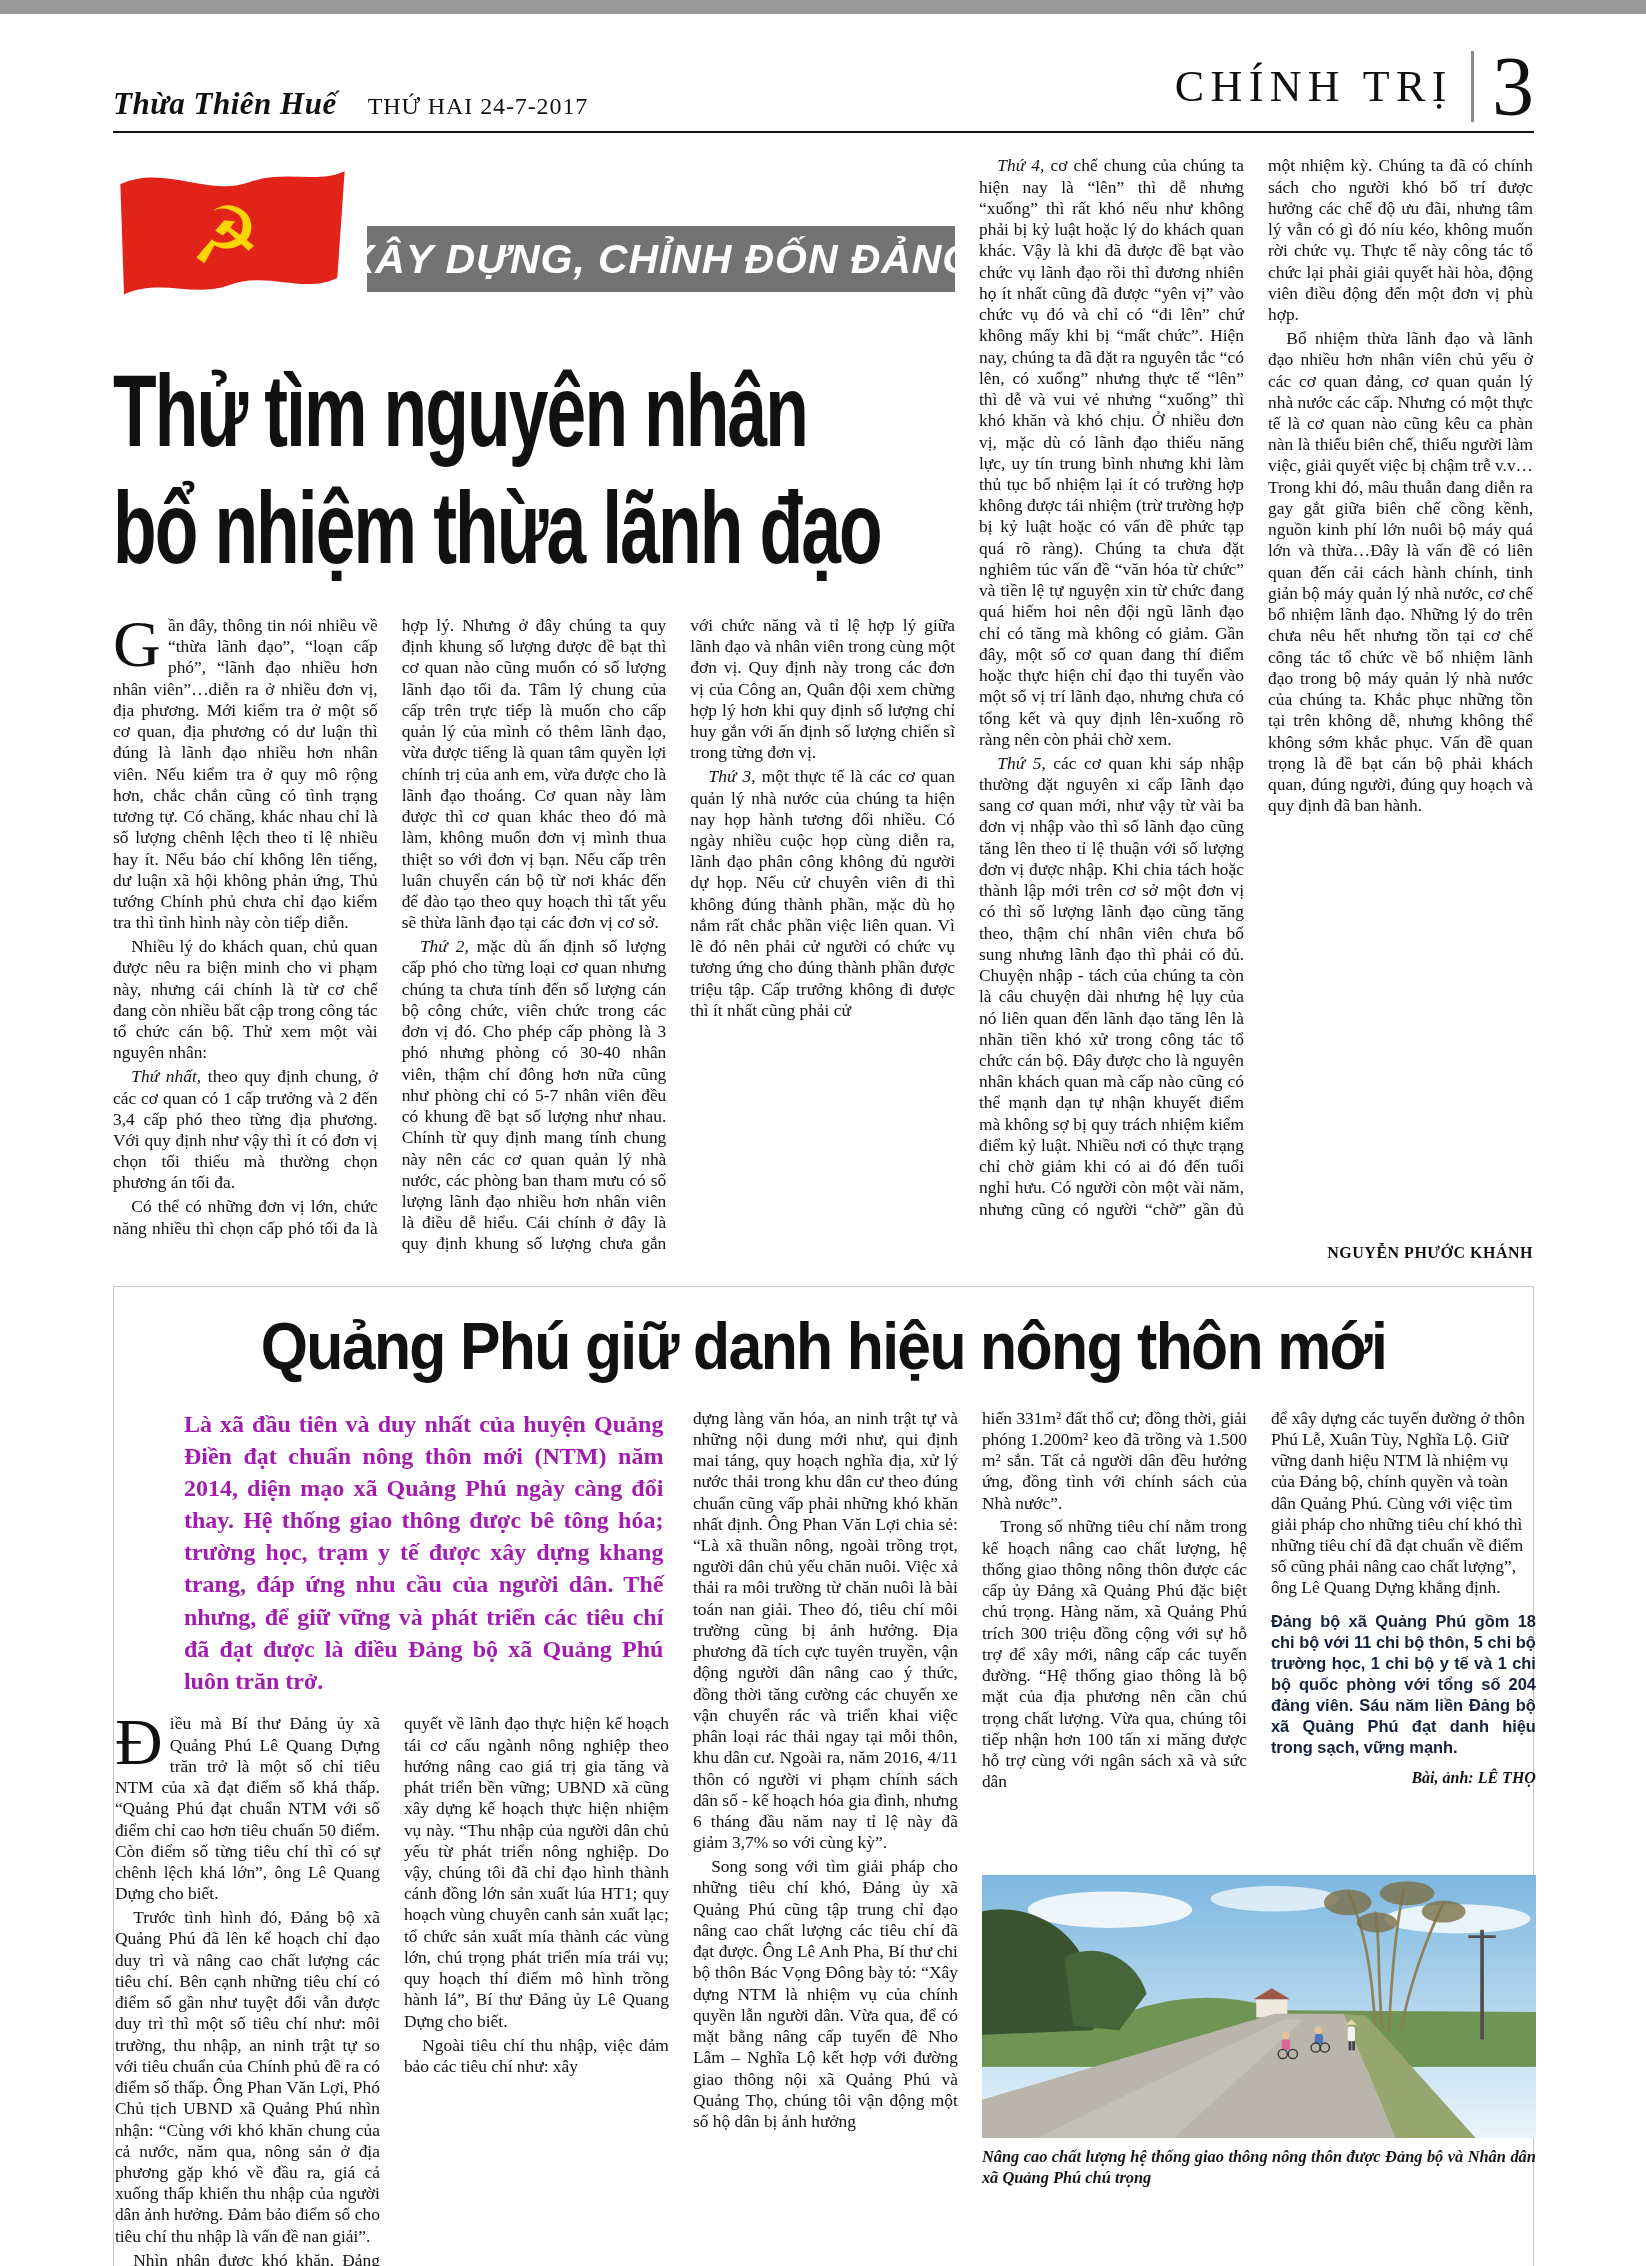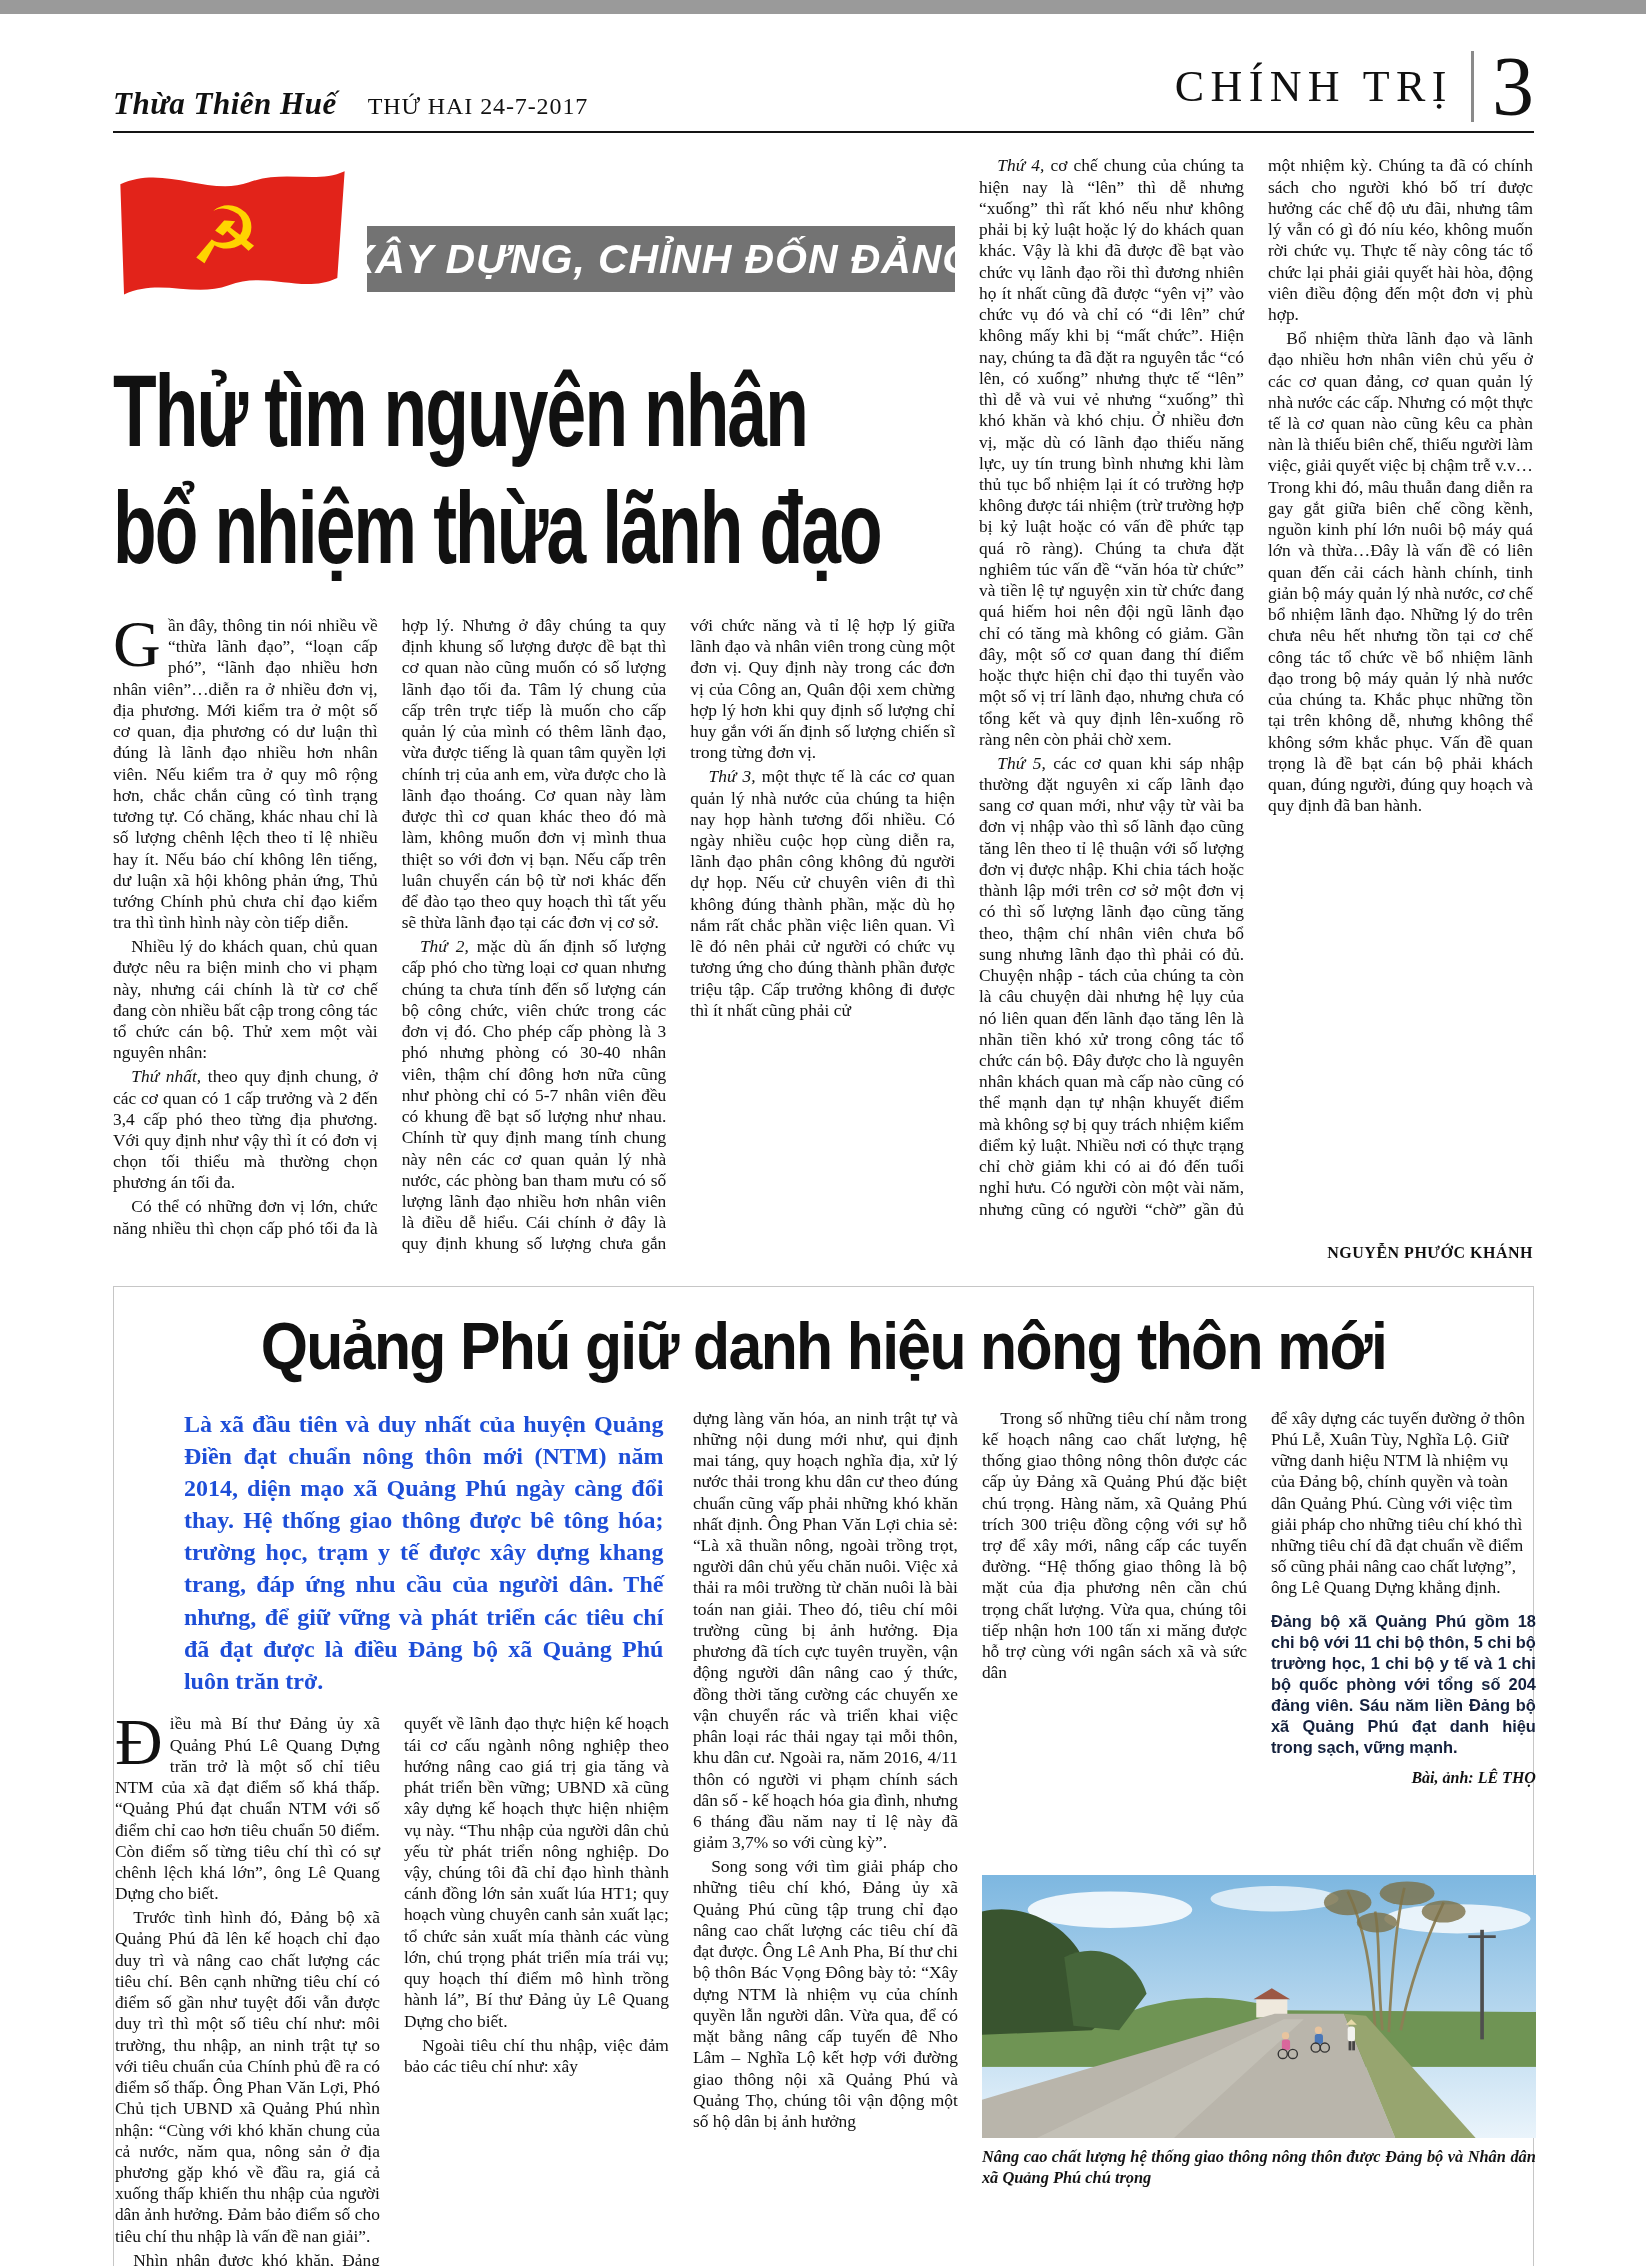--- a/index.html
+++ b/index.html
@@ -41,21 +41,21 @@
   .dropcap{text-indent:0;}
   .dropcap::first-letter{float:left;font-size:66px;line-height:51px;padding:2.7px 7.3px 0 0;}
   .author{text-align:right;font-weight:bold;font-size:16px;margin-top:11px;letter-spacing:0.5px;}
   
   .a2{margin-top:24px;border:0.9px solid #c6c6c6;padding:16.4px 0 12.8px;}
   .a2-headline{text-align:center;font-family:"Liberation Sans",sans-serif;font-weight:bold;
     font-size:66px;letter-spacing:-1.8px;transform:scaleX(0.92);transform-origin:center top;
     margin:3.7px 0 24px;white-space:nowrap;}
   .a2-cols{display:flex;gap:24px;padding:0 0.9px;}
   .a2-leftgroup{width:554px;flex:0 0 554px;}
-  .a2-lead{font-weight:bold;color:#1d4ed8;font-size:24px;line-height:1.34;
+  .a2-lead{font-weight:bold;color:#a21caf;font-size:24px;line-height:1.34;
     padding-left:69px;padding-right:5.5px;text-align:justify;}
   .a2-leftcols{margin-top:16.4px;column-count:2;column-gap:24px;column-fill:auto;
     height:585px;overflow:hidden;text-align:justify;}
   .a2-mid{width:265px;flex:0 0 265px;height:822px;overflow:hidden;text-align:justify;}
   .a2-rightgroup{width:554px;flex:0 0 554px;}
   .a2-righttop{display:flex;gap:24px;}
   .a2-col4{width:265px;flex:0 0 265px;height:455px;overflow:hidden;text-align:justify;}
   .a2-col5{width:265px;flex:0 0 265px;}
   .infobox{margin-top:12.8px;font-family:"Liberation Sans",sans-serif;font-weight:bold;
     color:#14213d;font-size:16.4px;line-height:1.28;text-align:justify;}
@@ -129,20 +129,21 @@
       </div>
 
       <div class="a2-mid">
         <p class="bp cont">dựng làng văn hóa, an ninh trật tự và những nội dung mới như, qui định mai táng, quy hoạch nghĩa địa, xử lý nước thải trong khu dân cư theo đúng chuẩn cũng vấp phải những khó khăn nhất định. Ông Phan Văn Lợi chia sẻ: “Là xã thuần nông, ngoài trồng trọt, người dân chủ yếu chăn nuôi. Việc xả thải ra môi trường từ chăn nuôi là bài toán nan giải. Theo đó, tiêu chí môi trường cũng bị ảnh hưởng. Địa phương đã tích cực tuyên truyền, vận động người dân nâng cao ý thức, đồng thời tăng cường các chuyến xe vận chuyển rác và triển khai việc phân loại rác thải ngay tại mỗi thôn, khu dân cư. Ngoài ra, năm 2016, 4/11 thôn có người vi phạm chính sách dân số - kế hoạch hóa gia đình, nhưng 6 tháng đầu năm nay tỉ lệ này đã giảm 3,7% so với cùng kỳ”.</p>
         <p class="bp">Song song với tìm giải pháp cho những tiêu chí khó, Đảng ủy xã Quảng Phú cũng tập trung chỉ đạo nâng cao chất lượng các tiêu chí đã đạt được. Ông Lê Anh Pha, Bí thư chi bộ thôn Bác Vọng Đông bày tỏ: “Xây dựng NTM là nhiệm vụ của chính quyền lẫn người dân. Vừa qua, để có mặt bằng nâng cấp tuyến đê Nho Lâm – Nghĩa Lộ kết hợp với đường giao thông nội xã Quảng Phú và Quảng Thọ, chúng tôi vận động một số hộ dân bị ảnh hưởng</p>
       </div>
 
       <div class="a2-rightgroup">
         <div class="a2-righttop">
           <div class="a2-col4">
+            <p class="bp cont">hiến 331m² đất thổ cư; đồng thời, giải phóng 1.200m² keo đã trồng và 1.500 m² sắn. Tất cả người dân đều hưởng ứng, đồng tình với chính sách của Nhà nước”.</p>
             <p class="bp">Trong số những tiêu chí nằm trong kế hoạch nâng cao chất lượng, hệ thống giao thông nông thôn được các cấp ủy Đảng xã Quảng Phú đặc biệt chú trọng. Hàng năm, xã Quảng Phú trích 300 triệu đồng cộng với sự hỗ trợ để xây mới, nâng cấp các tuyến đường. “Hệ thống giao thông là bộ mặt của địa phương nên cần chú trọng chất lượng. Vừa qua, chúng tôi tiếp nhận hơn 100 tấn xi măng được hỗ trợ cùng với ngân sách xã và sức dân</p>
           </div>
           <div class="a2-col5">
             <p class="bp cont">để xây dựng các tuyến đường ở thôn Phú Lễ, Xuân Tùy, Nghĩa Lộ. Giữ vững danh hiệu NTM là nhiệm vụ của Đảng bộ, chính quyền và toàn dân Quảng Phú. Cùng với việc tìm giải pháp cho những tiêu chí khó thì những tiêu chí đã đạt chuẩn về điểm số cũng phải nâng cao chất lượng”, ông Lê Quang Dựng khẳng định.</p>
             <div class="infobox">Đảng bộ xã Quảng Phú gồm 18 chi bộ với 11 chi bộ thôn, 5 chi bộ trường học, 1 chi bộ y tế và 1 chi bộ quốc phòng với tổng số 204 đảng viên. Sáu năm liền Đảng bộ xã Quảng Phú đạt danh hiệu trong sạch, vững mạnh.</div>
             <div class="credit">Bài, ảnh: LÊ THỌ</div>
           </div>
         </div>
         <div class="photo">
           <svg viewBox="0 0 606 288" preserveAspectRatio="none" aria-hidden="true">

